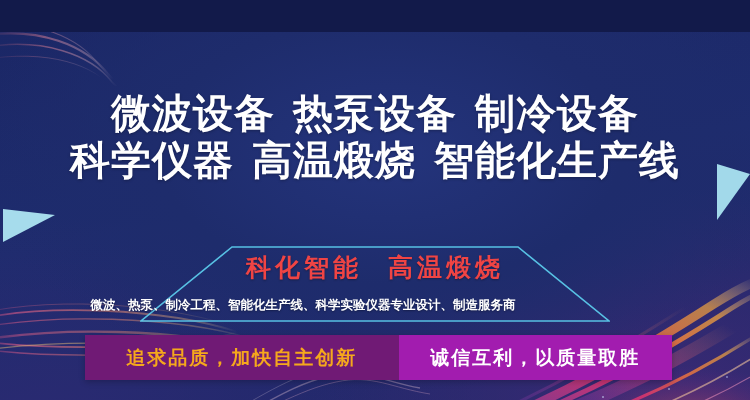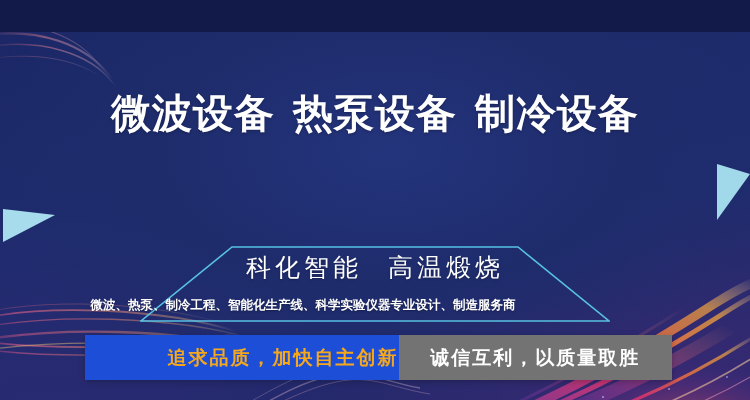--- a/index.html
+++ b/index.html
@@ -64,22 +64,22 @@
     z-index:4;
   }
   .trapz svg { display:block; }
   
   .slogan {
     position:absolute; left:0; top:219px; width:750px;
     text-align:center; z-index:7;
   }
   .slogan .sg {
     display:inline-block;
-    color:#ffffff;
-    font-size:25px; font-weight:normal;
+    color:#ef4444;
+    font-size:25px; font-weight:bold;
     letter-spacing:4px;
     white-space:nowrap;
     text-shadow:0 1px 2px rgba(0,0,0,.3);
   }
   .slogan .gapw { display:inline-block; width:26px; }
   .subslogan {
     position:absolute; left:0; top:262px; width:606px;
     text-align:center; z-index:7;
   }
   .subslogan span {
@@ -97,24 +97,24 @@
     display:flex; z-index:8;
     box-shadow:0 2px 6px rgba(0,0,0,.22);
   }
   .ribbon .half {
     display:flex; align-items:center; justify-content:center;
     white-space:nowrap;
     font-size:19px; font-weight:bold;
     letter-spacing:2px;
   }
   .ribbon .white-half {
-    width:344px; background:#1d4ed8; color:#f5a81c;justify-content:flex-end;
+    width:344px; background:#701a75; color:#f5a81c;
   }
   .ribbon .orange-half {
-    width:300px; background:#737373; color:#ffffff;
+    width:300px; background:#a21caf; color:#ffffff;
   }
   
   .dot { position:absolute; border-radius:50%; background:#cfe4ff; }
 </style>
 </head>
 <body>
 
 <div id="banner">
 
   <div class="bg-base"></div>
@@ -212,20 +212,23 @@
   <div class="dot" style="left:560px; top:392px; width:2px; height:2px; opacity:.4;"></div>
   <div class="dot" style="left:262px; top:386px; width:2px; height:2px; opacity:.35;"></div>
 
   <div class="tri tri-left"></div>
   <div class="tri tri-right"></div>
 
   <div class="headline">
     <span class="l1">
       <span>微波设备</span><span class="sp"></span><span>热泵设备</span><span class="sp"></span><span>制冷设备</span>
     </span>
+    <span class="l2">
+      <span>科学仪器</span><span class="sp"></span><span>高温煅烧</span><span class="sp"></span><span>智能化生产线</span>
+    </span>
   </div>
 
   <div class="trapz">
     <svg width="470" height="76" viewBox="0 0 470 76">
       <polygon points="92,1 378,1 469,75 1,75" fill="none" stroke="#5bc9ea" stroke-width="1.6" opacity="0.95"></polygon>
     </svg>
   </div>
 
   <div class="slogan">
     <span class="sg">科化智能</span><span class="gapw"></span><span class="sg">高温煅烧</span>

